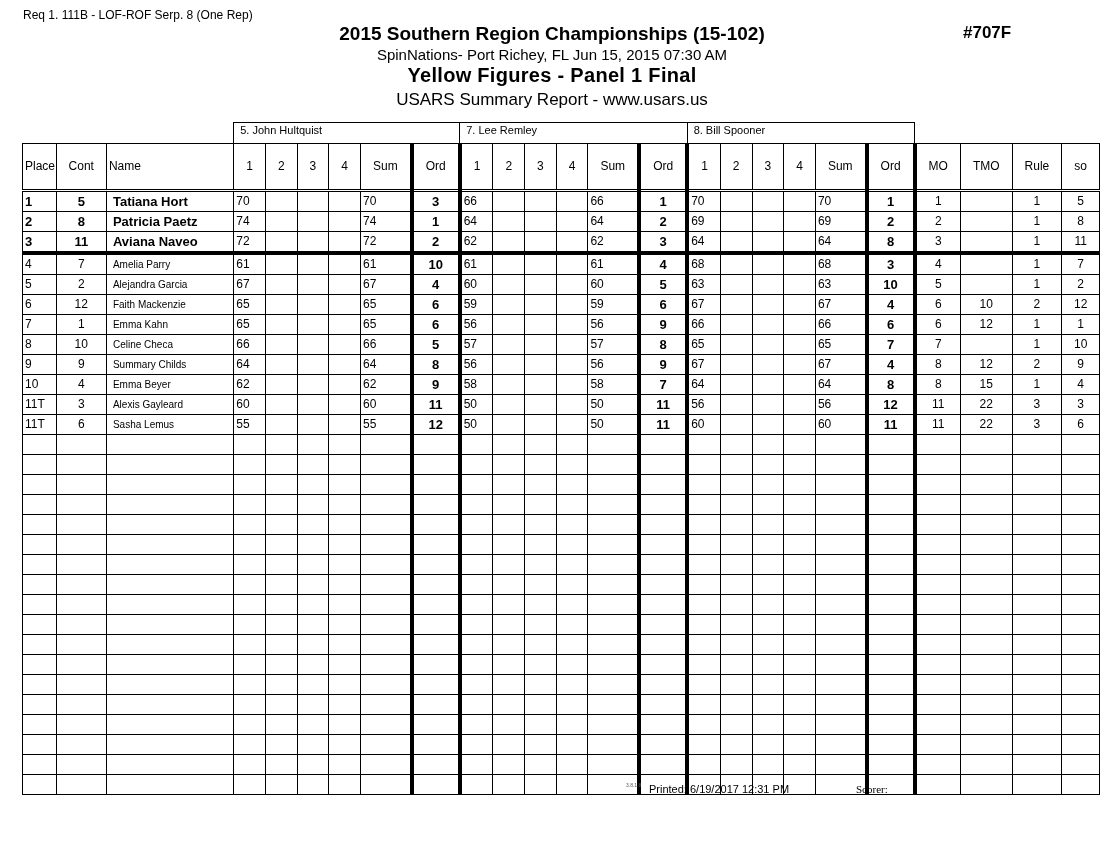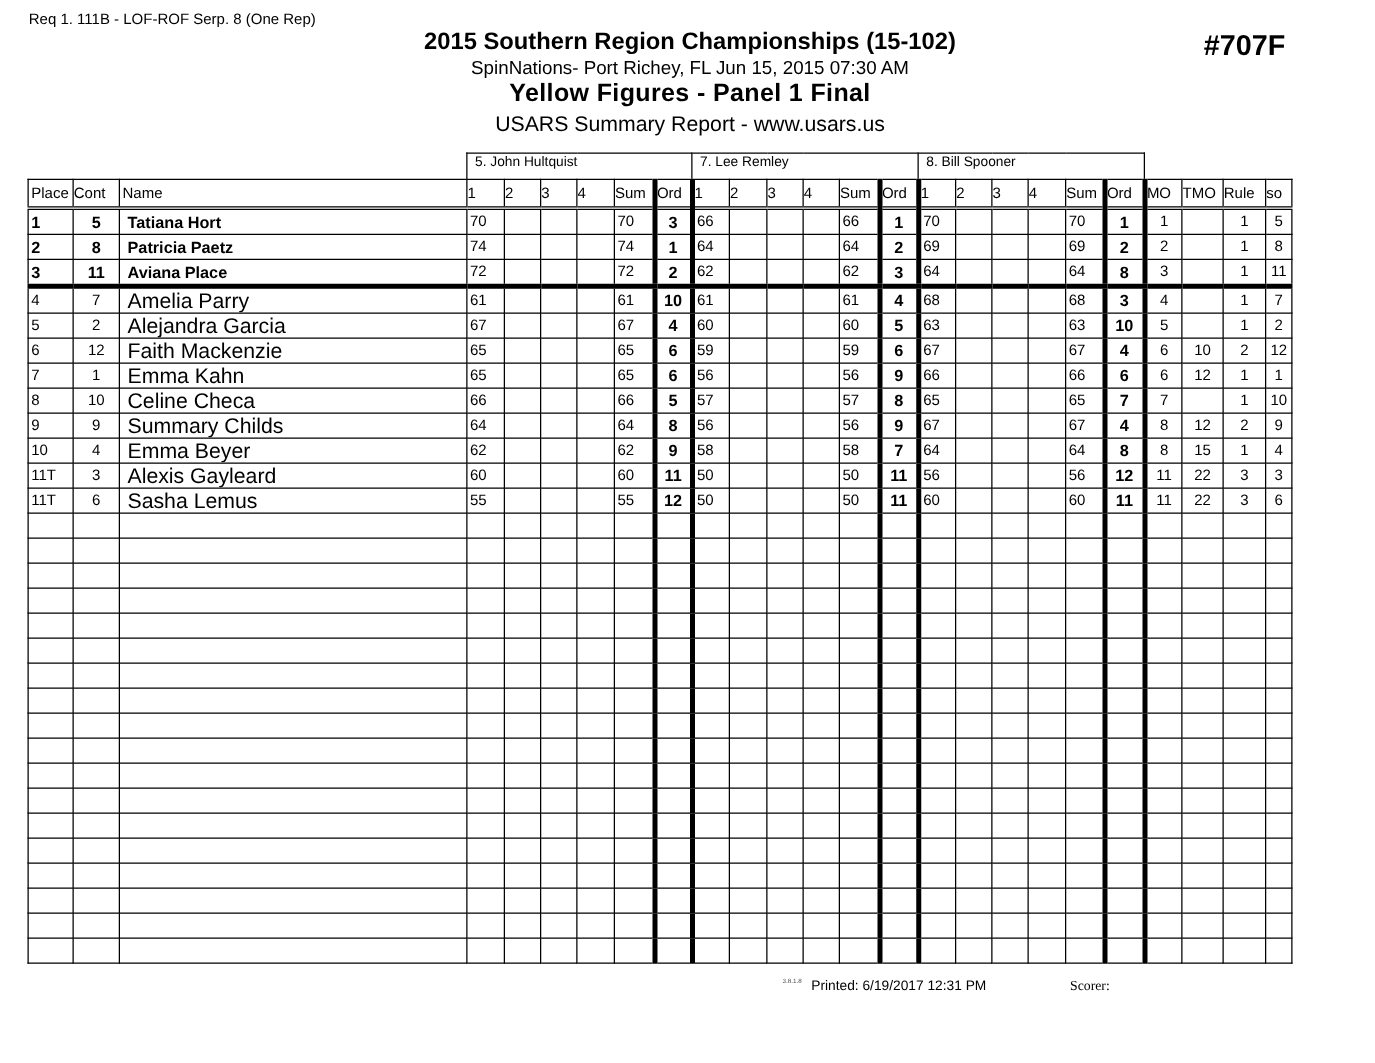--- a/index.html
+++ b/index.html
@@ -5,37 +5,37 @@
   html, body { margin: 0; padding: 0; background: #ffffff; }
   body { width: 1100px; height: 850px; position: relative; overflow: hidden;
          font-family: "Liberation Sans", "DejaVu Sans", sans-serif; color: #000; }
   .abs { position: absolute; white-space: nowrap; }
   .req { left: 23px; top: 8px; font-size: 12px; }
   .hdr { left: 0; width: 1100px; text-align: center; }
   .title { top: 23px; font-size: 19px; font-weight: bold; left: 2px; width: 1100px; }
   .sub { top: 46px; font-size: 15px; left: 2px; }
   .event { top: 64px; font-size: 20px; font-weight: bold; left: 2px; letter-spacing: 0.3px; }
   .report { top: 90px; font-size: 17px; left: 2px; }
-  .code { left: 963px; top: 23px; font-size: 23px; font-weight: bold; }
+  .code { left: 963px; top: 23px; font-size: 17px; font-weight: bold; }
 
   table.grid { position: absolute; left: 22px; top: 122px; border-collapse: collapse; table-layout: fixed; }
   table.grid td { border: 1px solid #000; padding: 0 0 0 2px; font-size: 12px; height: 19px;
                   line-height: 19px; overflow: hidden; white-space: nowrap; }
   table.grid tr.judges td { height: 20px; line-height: 14px; vertical-align: top; padding-top: 0; font-size: 11px; }
   table.grid tr.judges td.blank { border: none; }
   table.grid tr.colhdr td { height: 19px; line-height: 21px; }
-  table.grid tr.colhdr td.c { text-align: left; padding: 0; }
+  table.grid tr.colhdr td.c { text-align: left; padding: 12px; }
   table.grid tr.colhdr td { border-bottom: 3px double #000; margin-top: 16px; }
   table.grid td.c { text-align: center; padding: 0; }
   table.grid td.tl { padding-left: 6px; }
   table.grid td.thickL { border-left: 4px solid #000; }
   table.grid td.ord { font-weight: bold; text-align: center; padding: 0; font-size: 13px; }
   table.grid tr.podium td.pl, table.grid tr.podium td.ct, table.grid tr.podium td.nm { font-weight: bold; font-size: 13px; }
   table.grid tr.sep td { border-bottom: 4px solid #000; }
-  table.grid td.nm { padding-left: 6px; font-size: 17px; }
+  table.grid td.nm { padding-left: 6px; font-size: 10px; }
 
   .version { left: 626px; top: 782px; font-size: 5px; color: #555; }
   .printed { left: 649px; top: 783px; font-size: 11px; }
   .scorer { left: 856px; top: 783px; font-size: 11px; font-family: Liberation Serif, serif; }
 </style>
 </head>
 <body>
 
 <div class="abs req">Req  1.  111B - LOF-ROF Serp. 8 (One Rep)</div>
 <div class="abs hdr title">2015 Southern Region Championships (15-102)</div>
@@ -157,21 +157,21 @@
         <td>69</td>
         <td class="ord thickL">2</td>
         <td class="c thickL">2</td>
         <td class="c"></td>
         <td class="c">1</td>
         <td class="c">8</td>
       </tr>
       <tr class="podium sep">
         <td class="pl">3</td>
         <td class="c ct">11</td>
-        <td class="nm">Aviana Place</td>
+        <td class="nm">Aviana Naveo</td>
         <td>72</td>
         <td></td>
         <td></td>
         <td></td>
         <td>72</td>
         <td class="ord thickL">2</td>
         <td class="thickL">62</td>
         <td></td>
         <td></td>
         <td></td>

